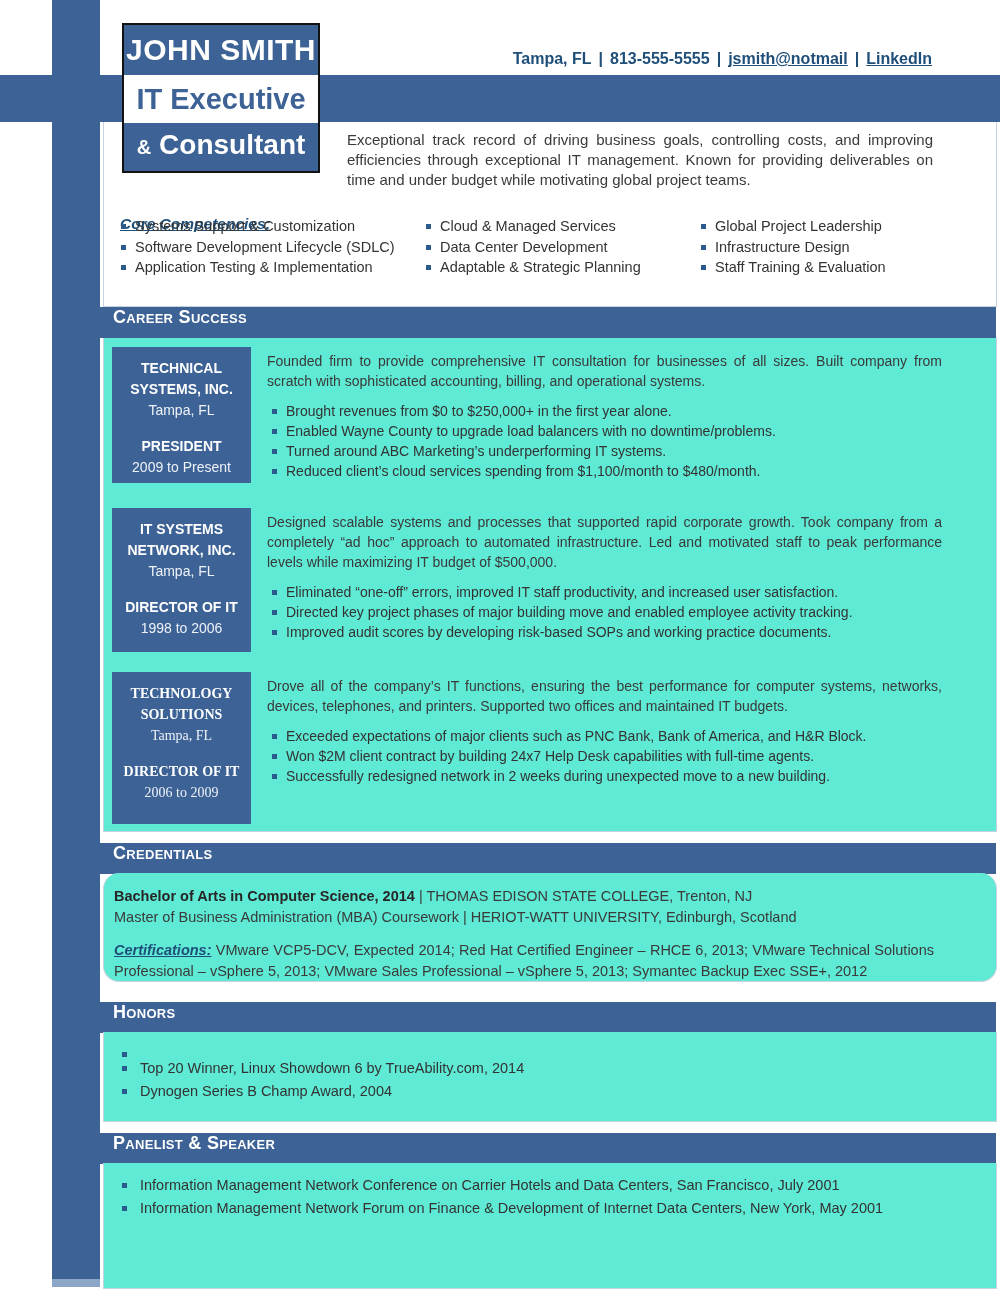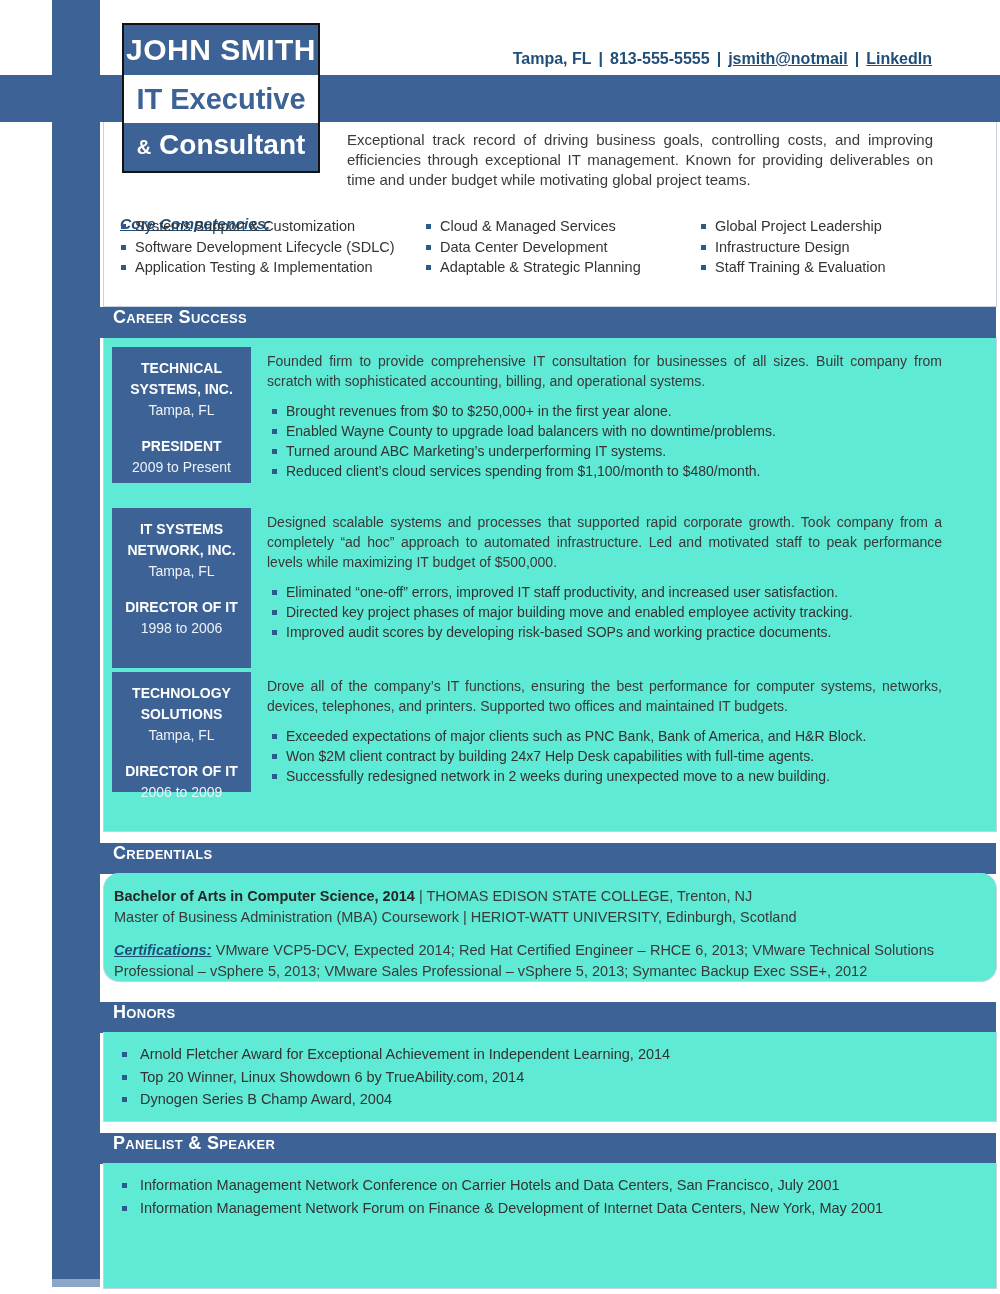--- a/index.html
+++ b/index.html
@@ -178,21 +178,21 @@
             </div>
           <div class="bullet-item">
               <span class="sq"></span>
               <span>Reduced client’s cloud services spending from $1,100/month to $480/month.</span>
             </div>
         </div>
       </div>
     </div>
 
     <div class="job" style="top:170px;">
-      <div class="job-card" style="height:160px;">
+      <div class="job-card" style="height:144px;">
         <div class="co">IT SYSTEMS NETWORK, INC.</div>
         <div class="loc">Tampa, FL</div>
         <div class="gap"></div>
         <div class="ttl">DIRECTOR OF IT</div>
         <div class="dts">1998 to 2006</div>
       </div>
       <div class="job-right">
         <p class="job-desc">Designed scalable systems and processes that supported rapid corporate growth. Took company from a completely “ad hoc” approach to automated infrastructure. Led and motivated staff to peak performance levels while maximizing IT budget of $500,000.</p>
         <div class="job-bullets">
           <div class="bullet-item">
@@ -205,21 +205,21 @@
             </div>
           <div class="bullet-item">
               <span class="sq"></span>
               <span>Improved audit scores by developing risk-based SOPs and working practice documents.</span>
             </div>
         </div>
       </div>
     </div>
 
     <div class="job" style="top:334px;">
-      <div class="job-card" style="height:120px;">
+      <div class="job-card" style="height:152px;font-family:Liberation Serif, serif;">
         <div class="co">TECHNOLOGY SOLUTIONS</div>
         <div class="loc">Tampa, FL</div>
         <div class="gap"></div>
         <div class="ttl">DIRECTOR OF IT</div>
         <div class="dts">2006 to 2009</div>
       </div>
       <div class="job-right">
         <p class="job-desc">Drove all of the company’s IT functions, ensuring the best performance for computer systems, networks, devices, telephones, and printers. Supported two offices and maintained IT budgets.</p>
         <div class="job-bullets">
           <div class="bullet-item">
@@ -257,21 +257,20 @@
     </div>
   </div>
 
   <div class="bar" style="top:1002px;">
     <span class="bar-title">Honors</span>
   </div>
   <div class="section-box" style="top:1032px; height:90px;">
     <div class="list-content">
       <div class="bullet-item">
           <span class="sq"></span>
-          <span>Arnold Fletcher Award for Exceptional Achievement in Independent Learning, 2014</span>
         </div>
       <div class="bullet-item">
           <span class="sq"></span>
           <span>Top 20 Winner, Linux Showdown 6 by TrueAbility.com, 2014</span>
         </div>
       <div class="bullet-item">
           <span class="sq"></span>
           <span>Dynogen Series B Champ Award, 2004</span>
         </div>
     </div>

